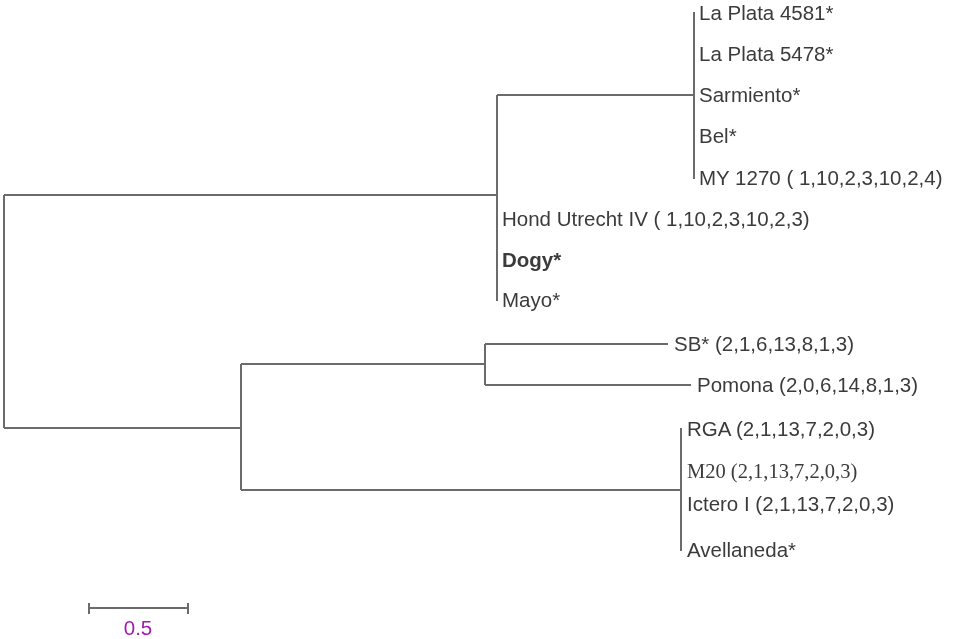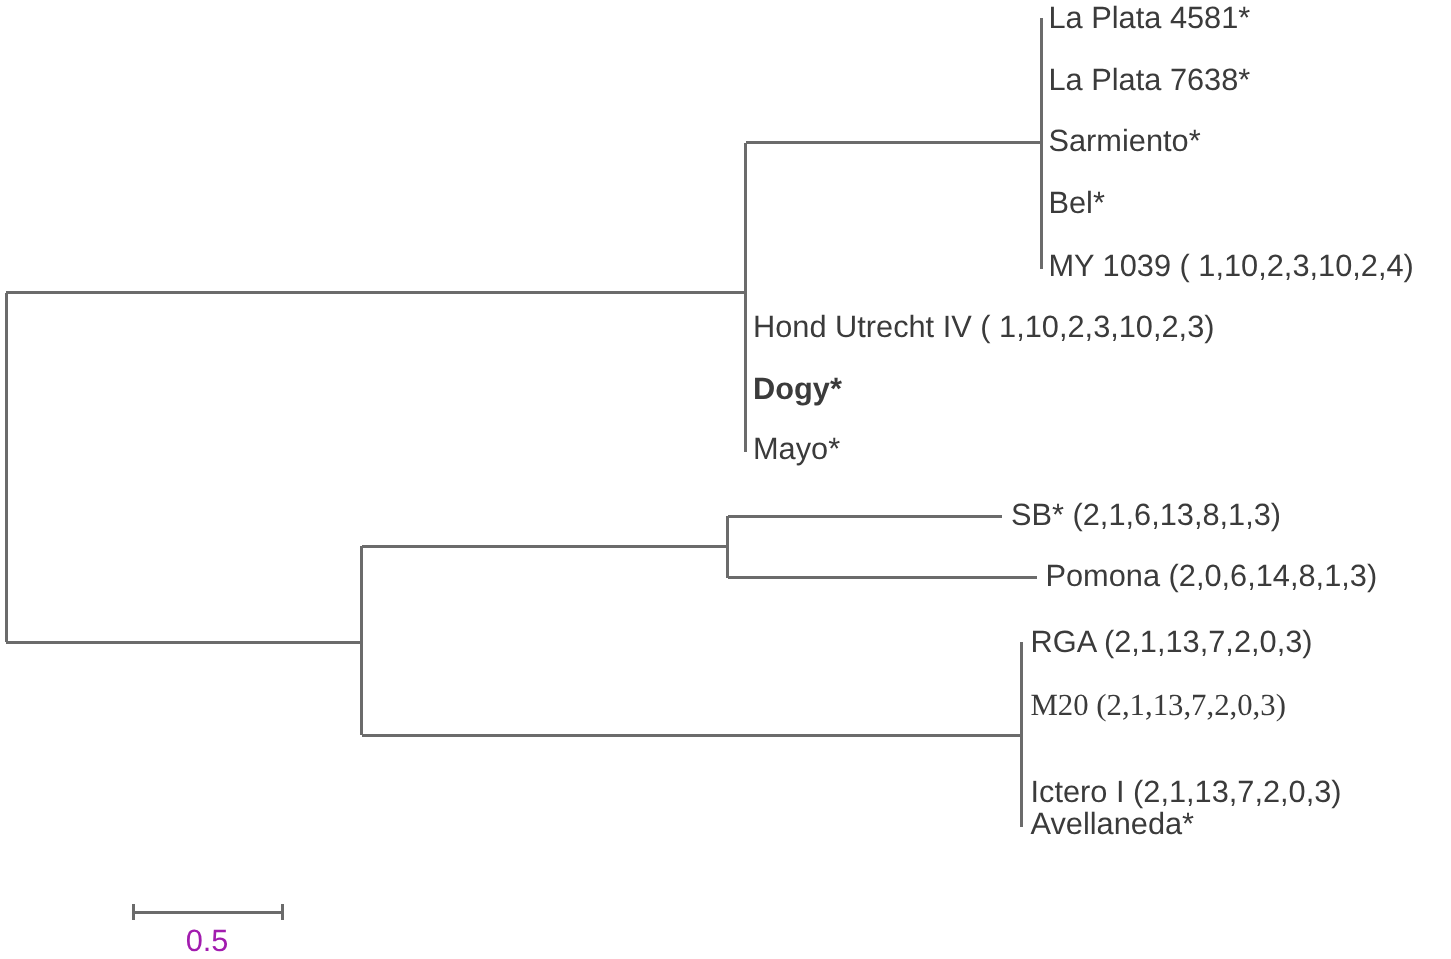--- a/index.html
+++ b/index.html
@@ -81,30 +81,30 @@
       </g>
     <g id="scalebar-group">
         <line x1="89" y1="608" x2="188" y2="608" stroke="#6b6b6b" stroke-width="2" shape-rendering="crispEdges"></line>
         <line x1="89" y1="602.5" x2="89" y2="613.5" stroke="#6b6b6b" stroke-width="2" shape-rendering="crispEdges"></line>
         <line x1="188" y1="602.5" x2="188" y2="613.5" stroke="#6b6b6b" stroke-width="2" shape-rendering="crispEdges"></line>
       </g>
   </svg>
 
   <div id="labels-layer">
       <div class="leaf-label" style="left: 699px; top: 13px;">La Plata 4581*</div>
-      <div class="leaf-label" style="left: 699px; top: 54px;">La Plata 7638*</div>
+      <div class="leaf-label" style="left: 699px; top: 54px;">La Plata 5478*</div>
       <div class="leaf-label" style="left: 699px; top: 95px;">Sarmiento*</div>
       <div class="leaf-label" style="left: 699px; top: 136px; text-align: right;">Bel*</div>
-      <div class="leaf-label" style="left: 699px; top: 178px;">MY 1039 ( 1,10,2,3,10,2,4)</div>
+      <div class="leaf-label" style="left: 699px; top: 178px;">MY 1270 ( 1,10,2,3,10,2,4)</div>
       <div class="leaf-label" style="left: 502px; top: 219px;">Hond Utrecht IV ( 1,10,2,3,10,2,3)</div>
       <div class="leaf-label" style="left: 502px; top: 260px; font-weight: bold;">Dogy*</div>
       <div class="leaf-label" style="left: 502px; top: 300px;">Mayo*</div>
       <div class="leaf-label" style="left: 674px; top: 344px;">SB* (2,1,6,13,8,1,3)</div>
       <div class="leaf-label" style="left: 697px; top: 385px;">Pomona (2,0,6,14,8,1,3)</div>
       <div class="leaf-label" style="left: 687px; top: 429px;">RGA (2,1,13,7,2,0,3)</div>
       <div class="leaf-label" style="left: 687px; top: 471px; font-family: Liberation Serif, serif;">M20 (2,1,13,7,2,0,3)</div>
-      <div class="leaf-label" style="left: 687px; top: 529px;">Ictero I (2,1,13,7,2,0,3)</div>
+      <div class="leaf-label" style="left: 687px; top: 504px;">Ictero I (2,1,13,7,2,0,3)</div>
       <div class="leaf-label" style="left: 687px; top: 550px;">Avellaneda*</div>
     </div>
 
   <div class="scale-label" id="scale-label" style="left: 138px; top: 628px;">0.5</div>
 
 </div>
 
 </body></html>

